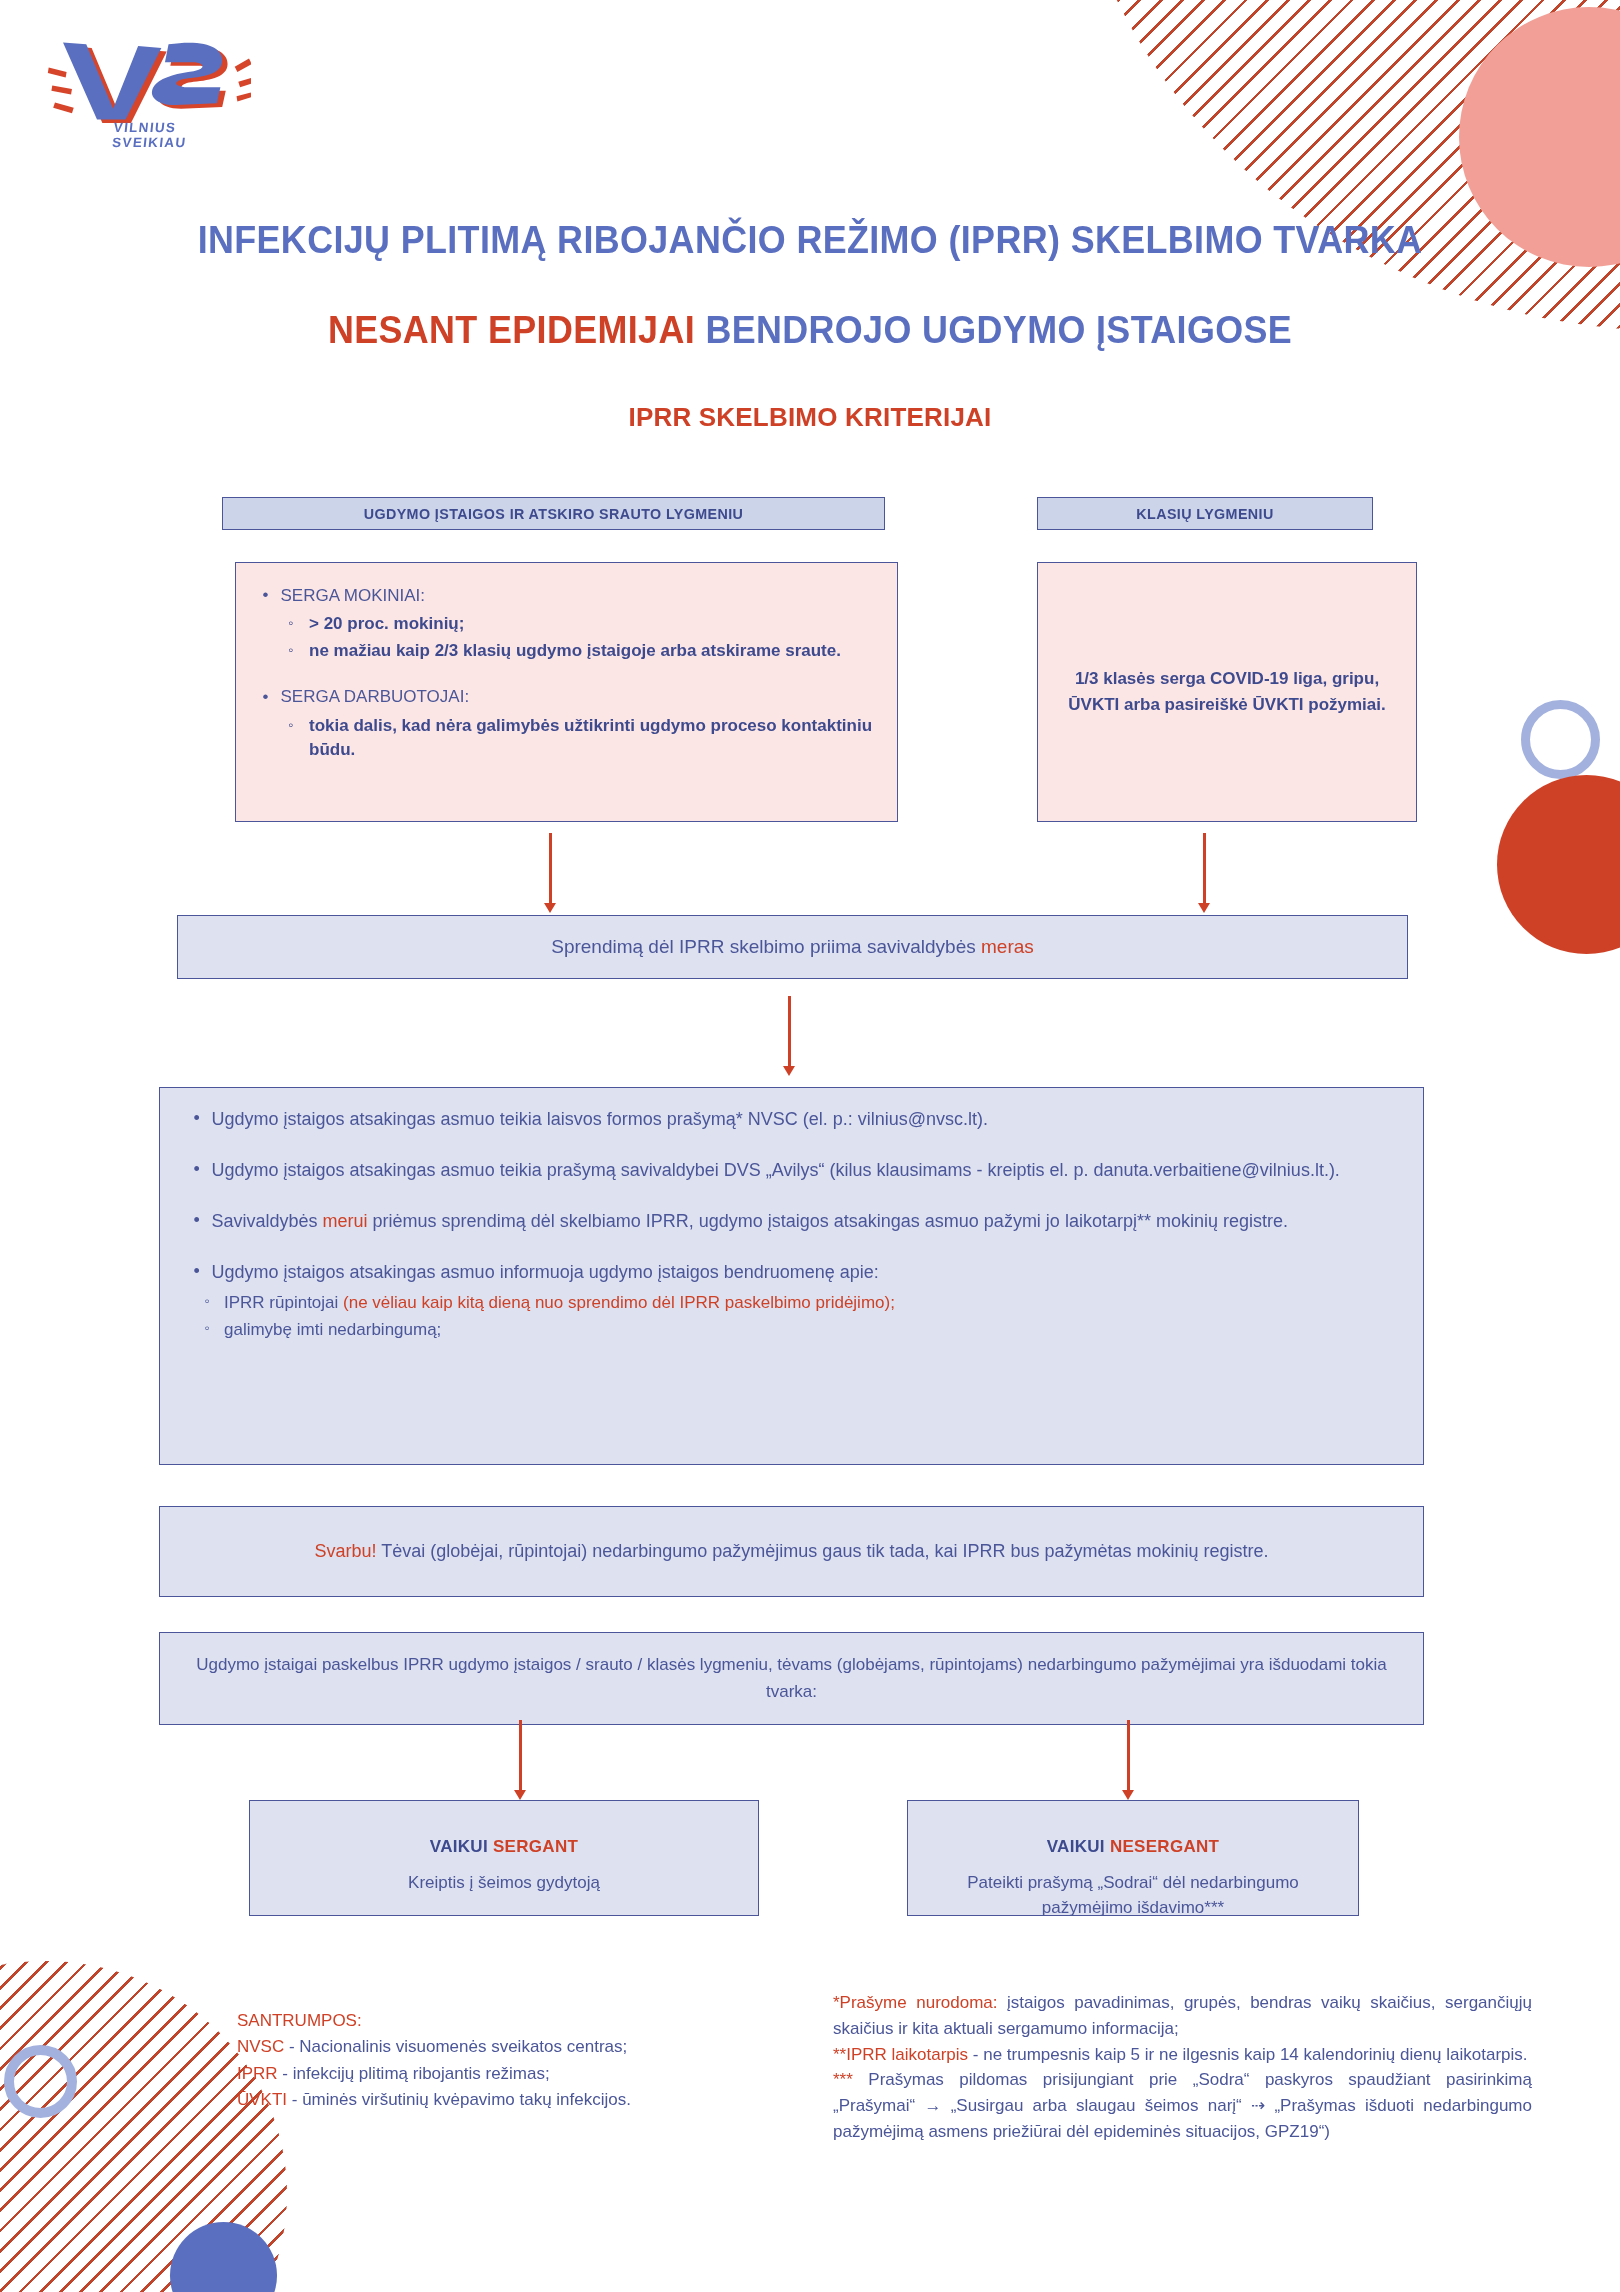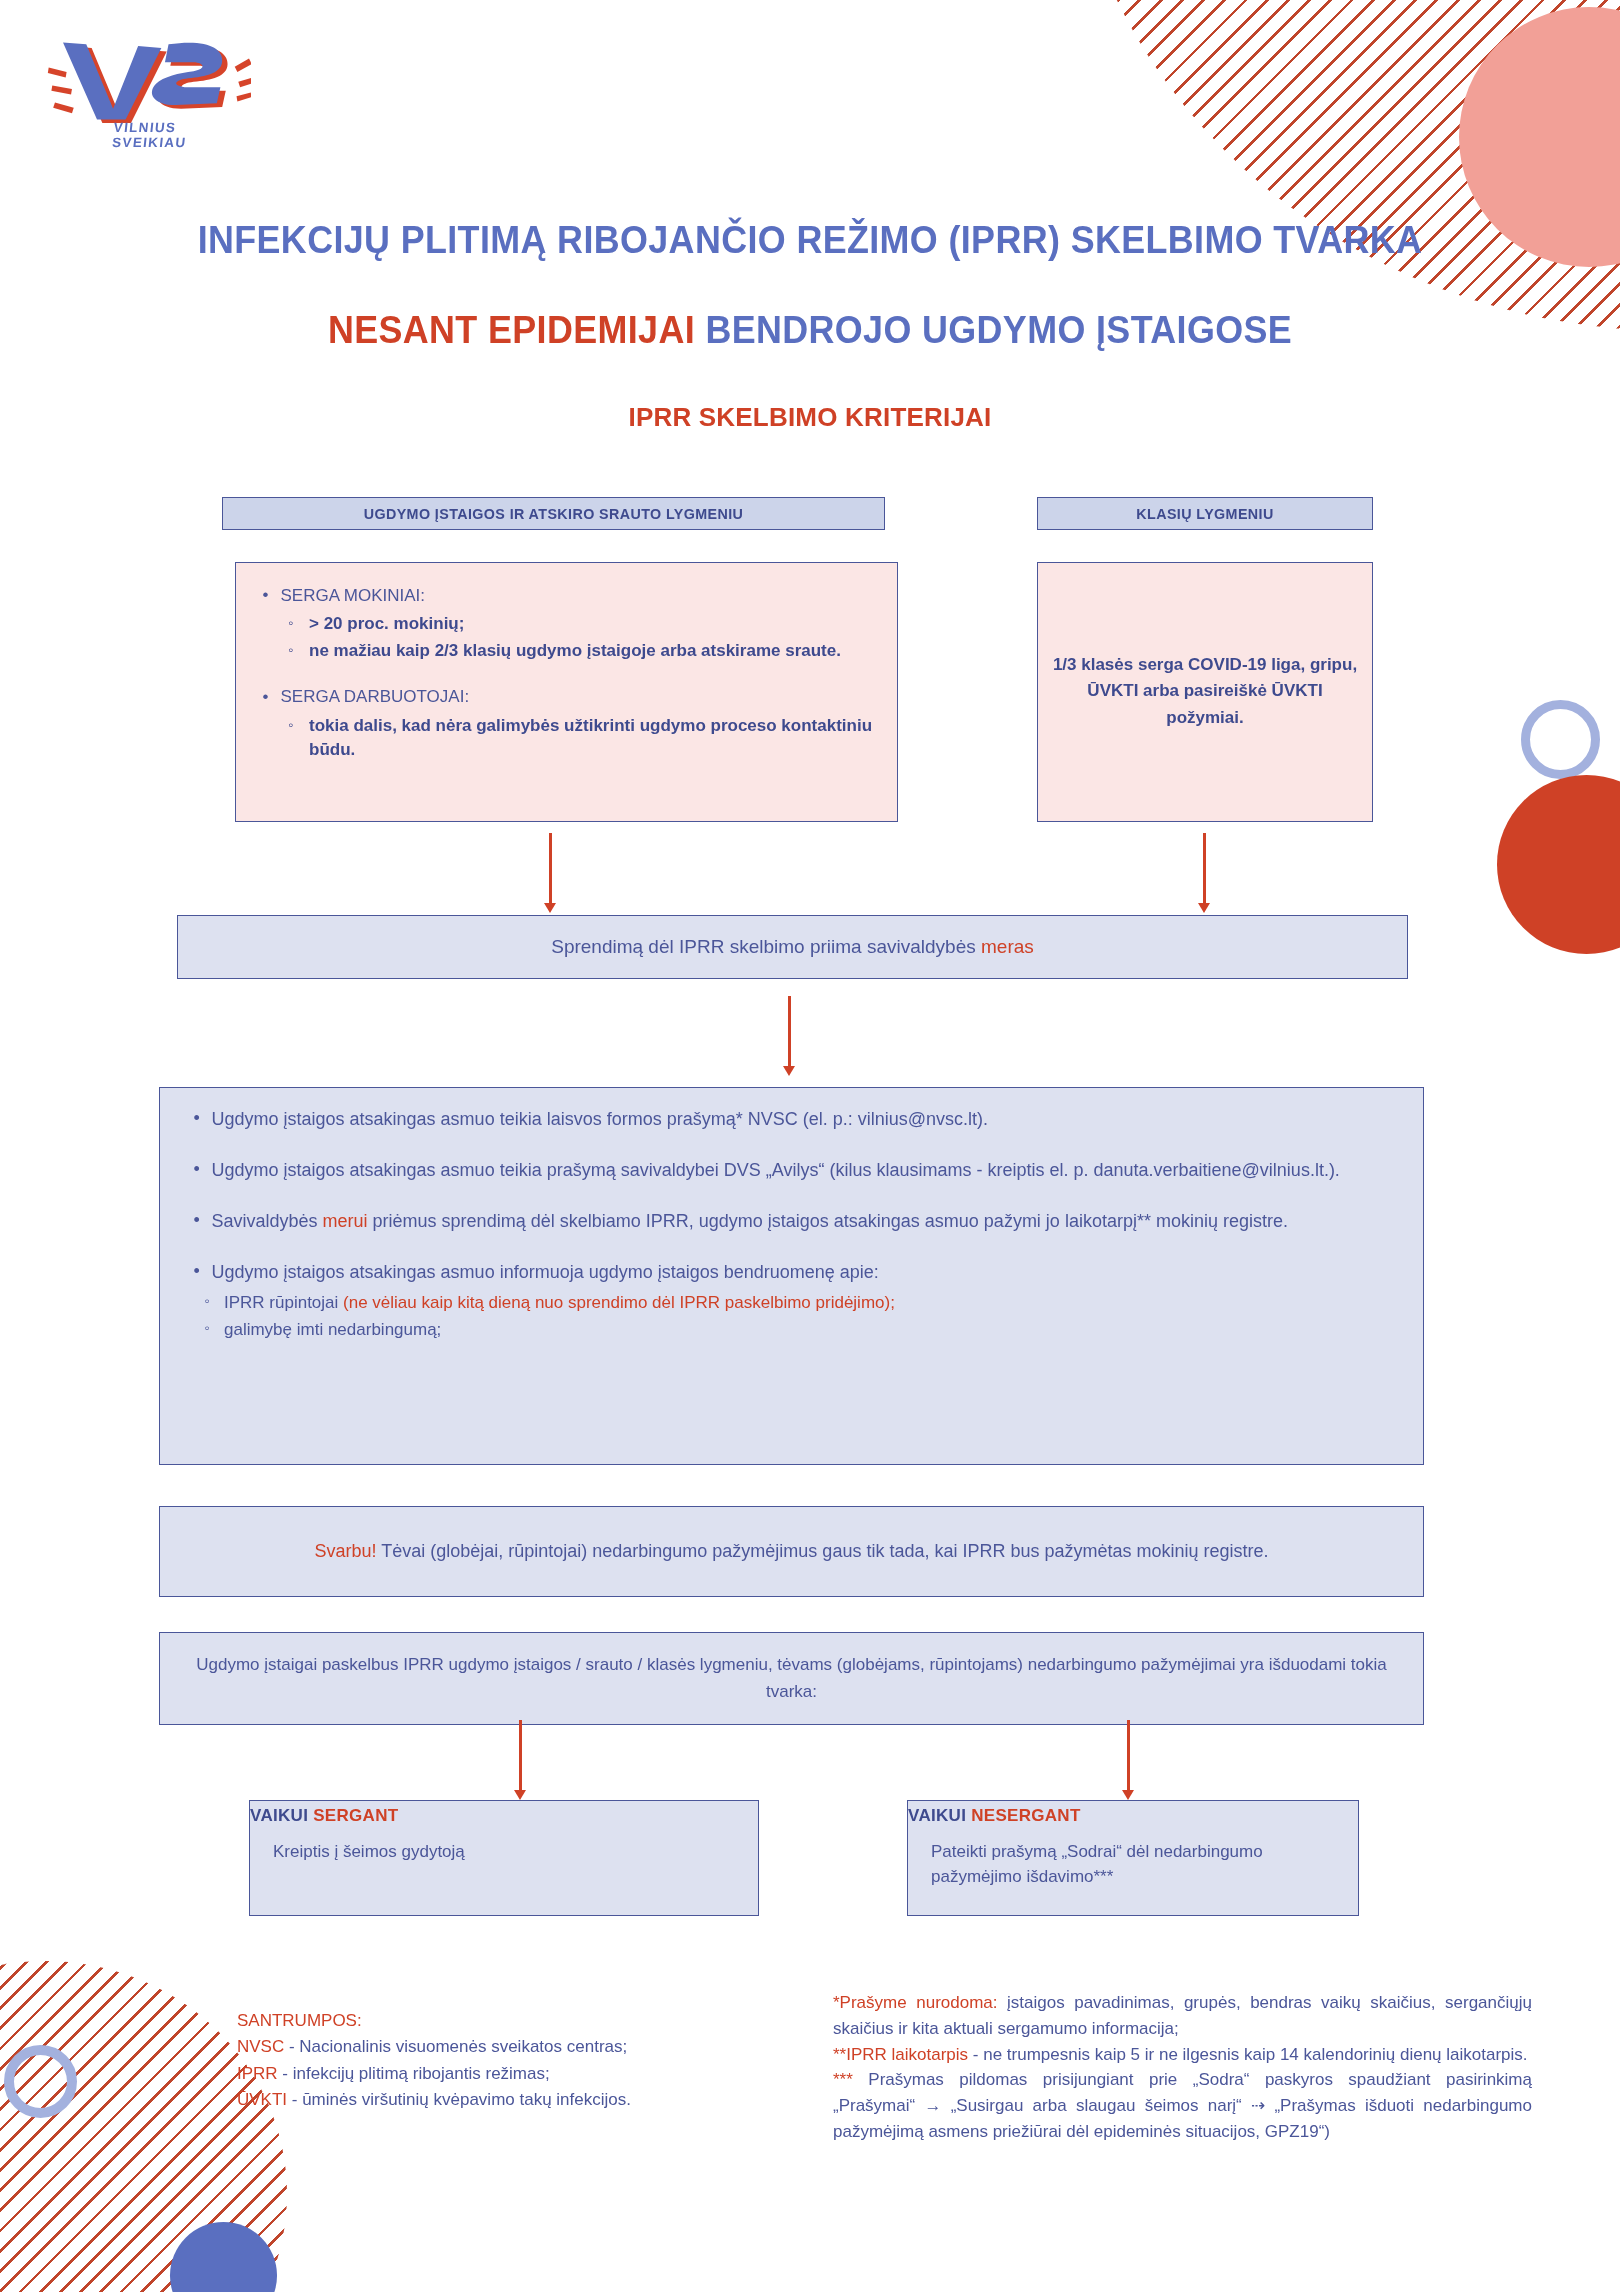--- a/index.html
+++ b/index.html
@@ -120,21 +120,21 @@
     color: #3e4a8e; font-weight: bold; font-size: 14.3px;
     letter-spacing: 0.4px;
   }
 
   
   #head-left  { left: 222px; top: 497px; width: 663px; height: 33px; }
   #head-right { left: 1037px; top: 497px; width: 336px; height: 33px; }
 
   
   #crit-left  { left: 235px; top: 562px; width: 663px; height: 260px; }
-  #crit-right { left: 1037px; top: 562px; width: 336px; height: 260px; }
+  #crit-right { left: 1037px; top: 562px; width: 380px; height: 260px; }
 
   .crit-list { padding: 19.7px 23px 0 23px; }
   .crit-l1 {
     position: relative;
     color: #4b5699; font-size: 17px; line-height: 1.5;
     padding-left: 21.5px; margin-bottom: 3.6px;
   }
   .crit-l1::before {
     content: "\2022"; position: absolute; left: 3.6px; top: -0.9px;
     color: #4b5699; font-size: 17px;
@@ -234,21 +234,21 @@
     display: flex; align-items: center; justify-content: center;
     padding: 0 36px;
   }
   #issue-box .t {
     color: #4b5699; font-size: 17px; line-height: 1.55; text-align: center;
   }
 
   
   #out-left  { left: 249px; top: 1800px; width: 510px; height: 116px; }
   #out-right { left: 907px; top: 1800px; width: 452px; height: 116px; }
-  .out-inner { text-align: left; padding-top: 5px; }
+  .out-inner { text-align: center; padding-top: 36px; }
   .out-title {
     color: #3e4a8e; font-size: 17px; font-weight: bold; letter-spacing: 0.3px;
   }
   .out-title .red { color: #cf4126; }
   .out-body {
     color: #4b5699; font-size: 17px; line-height: 1.5; margin-top: 12.5px;
     padding: 0 23px;
   }
 
   

